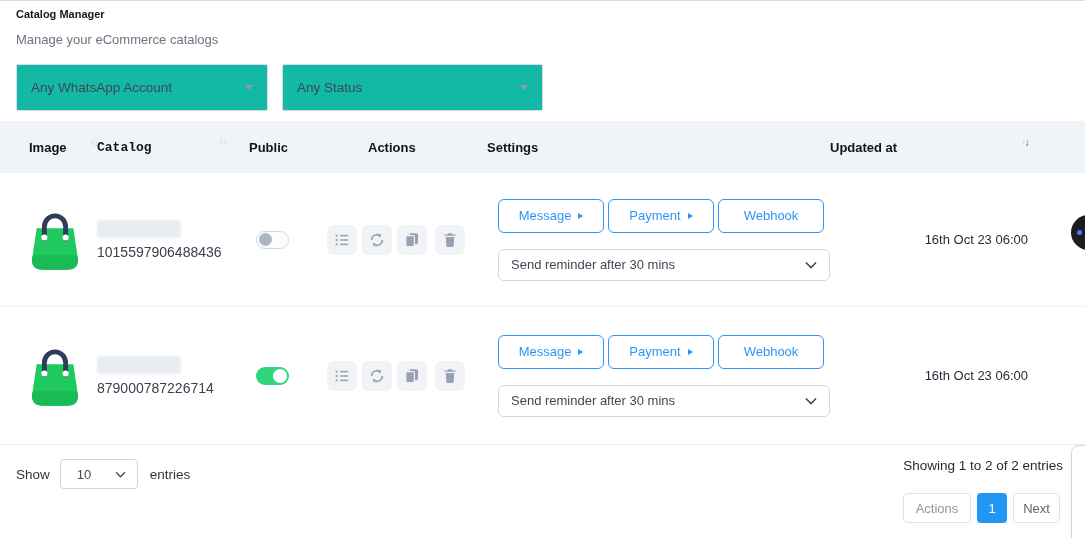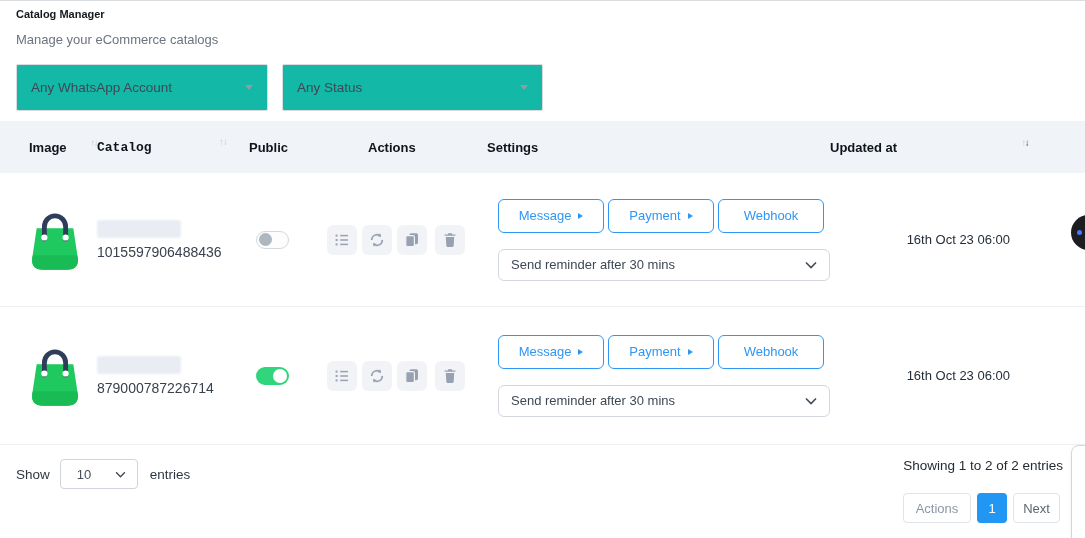--- a/index.html
+++ b/index.html
@@ -69,21 +69,21 @@
   .btn-row{display:flex;gap:4px;margin-bottom:16px;}
   .outline-btn{width:106px;height:34px;border:1px solid #2e96f5;border-radius:6px;background:#fff;
                color:#2e96f5;font-size:13px;font-family:"Liberation Sans",sans-serif;cursor:pointer;
                display:flex;align-items:center;justify-content:center;gap:7px;box-sizing:border-box;}
   .caret-right{width:0;height:0;border-top:3.5px solid transparent;border-bottom:3.5px solid transparent;
                border-left:5px solid #2e96f5;}
   .reminder-select{width:332px;height:32px;border:1px solid #d3d8de;border-radius:6px;background:#fff;
                    display:flex;align-items:center;justify-content:space-between;padding:0 12px;
                    font-size:13px;color:#3e4854;box-sizing:border-box;cursor:pointer;}
 
-  .cell-updated{flex:1;text-align:right;padding-right:75px;font-size:13px;color:#242e38;}
+  .cell-updated{flex:1;text-align:right;padding-right:57px;font-size:13px;color:#242e38;}
 
   
   .tfooter{position:absolute;left:0;top:443px;width:1085px;height:95px;}
   .show-group{position:absolute;left:16px;top:15px;display:flex;align-items:center;
               font-size:13.5px;color:#2f3842;}
   .page-size-select{width:78px;height:30px;border:1px solid #cfd5da;border-radius:4px;background:#fff;
                     margin:0 12px 0 10px;display:flex;align-items:center;justify-content:space-between;
                     padding:0 11px 0 16px;font-size:13px;color:#47505a;box-sizing:border-box;cursor:pointer;}
   .summary{position:absolute;right:22px;top:14px;font-size:13.5px;color:#242b33;}
   .pagination{position:absolute;right:25px;top:49px;display:flex;gap:6px;}

